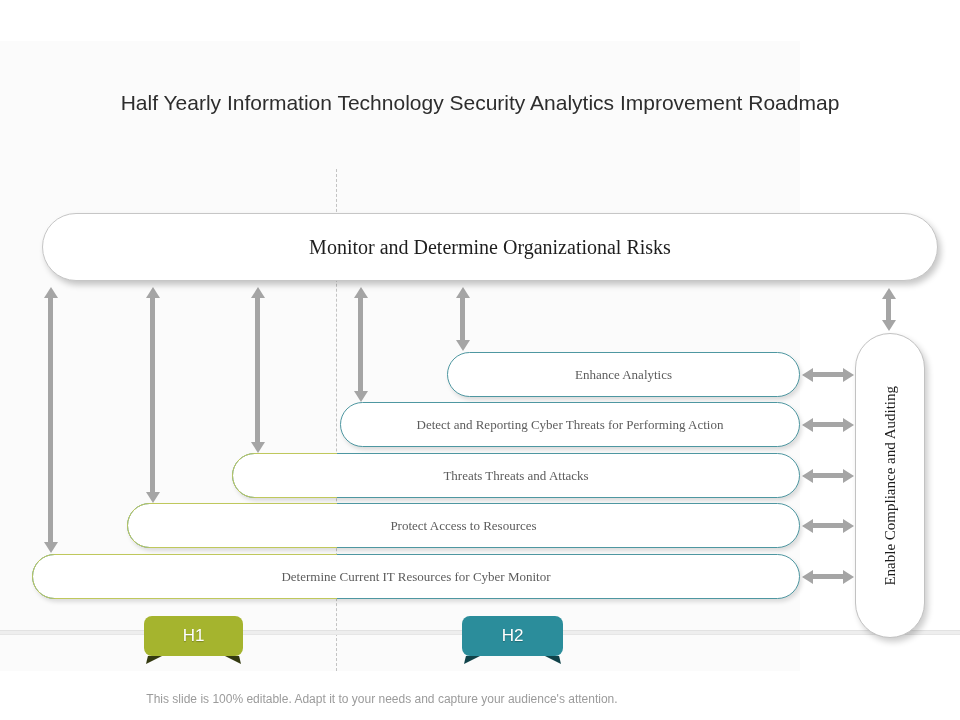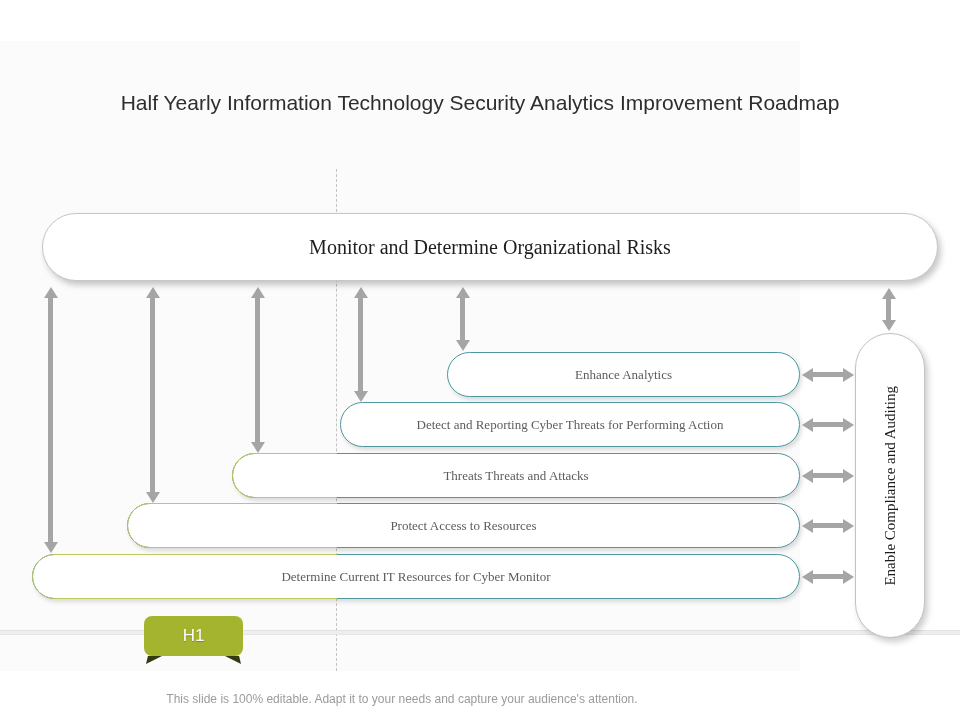--- a/index.html
+++ b/index.html
@@ -76,21 +76,21 @@
   .tag span{font-size:17px;font-weight:normal;color:#ffffff;text-shadow:0 1px 1px rgba(0,0,0,0.25);}
   .tag-h1{left:144px;width:99px;background:#a5b42e;}
   .tag-h2{left:462px;width:101px;background:#2b8d9b;}
   .fold{position:absolute;top:40px;width:16px;height:8px;}
   .fold.l{left:2px;clip-path:polygon(0 100%,12% 0,100% 0);}
   .fold.r{right:2px;clip-path:polygon(0 0,88% 0,100% 100%);}
   .tag-h1 .fold{background:#343a10;}
   .tag-h2 .fold{background:#0f4249;}
 
   .footer{position:absolute;left:0;top:692px;width:764px;text-align:center;
-       font-size:12px;color:#9b9b9b;padding-left:20px;}
+       font-size:12px;color:#9b9b9b;}
 </style>
 </head>
 <body>
 
 <div class="canvas">
 
   <div class="title">Half Yearly Information Technology Security Analytics Improvement Roadmap</div>
 
   <div class="dashed"></div>
 
@@ -183,18 +183,23 @@
 
   <div class="pill side-pill">
     <span>Enable Compliance and Auditing</span>
   </div>
 
   <div class="tag tag-h1">
     <span>H1</span>
     <div class="fold l"></div>
     <div class="fold r"></div>
   </div>
+  <div class="tag tag-h2">
+    <span>H2</span>
+    <div class="fold l"></div>
+    <div class="fold r"></div>
+  </div>
 
 </div>
 
 <div class="bottom-rule"></div>
 
 <div class="footer">This slide is 100% editable. Adapt it to your needs and capture your audience's attention.</div>
 
 </body></html>

